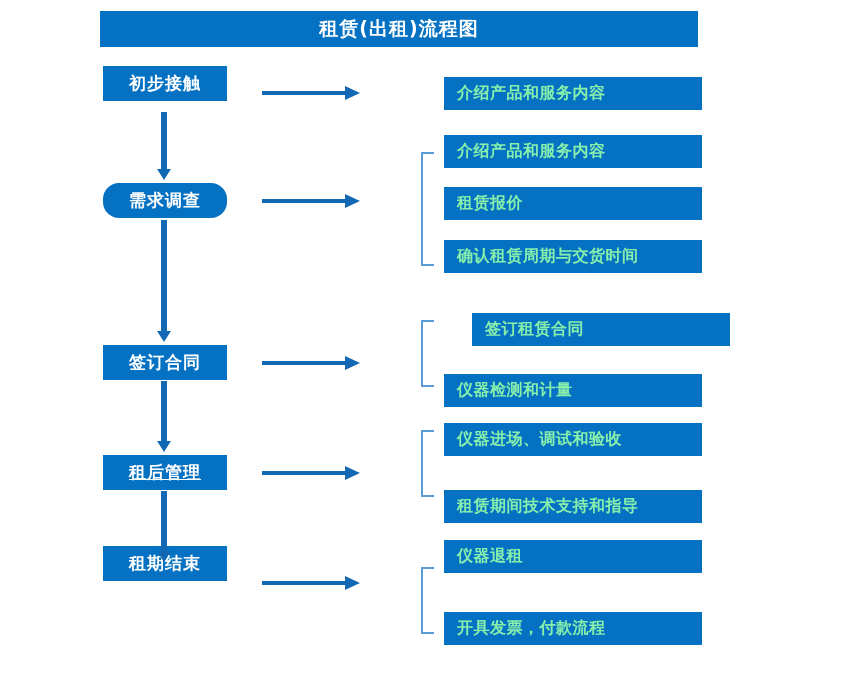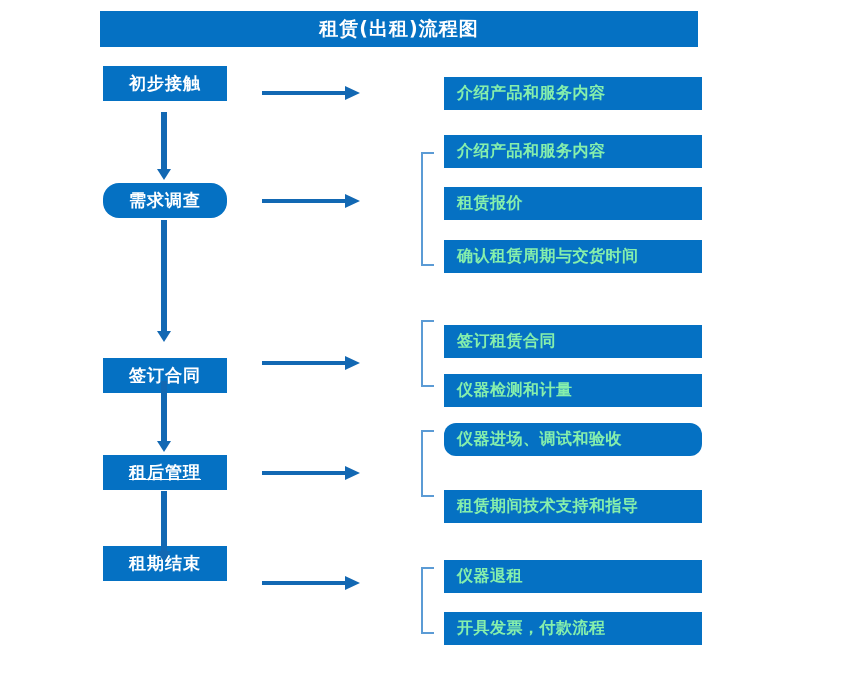--- a/index.html
+++ b/index.html
@@ -134,34 +134,34 @@
 </head>
 <body>
 
 <div id="canvas">
 
   <div class="title-bar">租赁(出租)流程图</div>
 
   <div id="stages-layer">
       <div class="stage-box" style="top: 66px;">初步接触</div>
       <div class="stage-box" style="top: 183px; border-radius: 16px;">需求调查</div>
-      <div class="stage-box" style="top: 358px; font-family: Liberation Mono, monospace;">签订合同</div>
+      <div class="stage-box" style="top: 345px; font-family: Liberation Mono, monospace;">签订合同</div>
       <div class="stage-box" style="top: 455px; text-decoration: underline;">租后管理</div>
       <div class="stage-box" style="top: 546px;">租期结束</div>
     </div>
   <div id="details-layer">
       <div class="detail-box" style="top: 77px;">介绍产品和服务内容</div>
       <div class="detail-box" style="top: 135px;">介绍产品和服务内容</div>
       <div class="detail-box" style="top: 187px;">租赁报价</div>
       <div class="detail-box" style="top: 240px;">确认租赁周期与交货时间</div>
-      <div class="detail-box" style="top: 325px;">签订租赁合同</div>
+      <div class="detail-box" style="top: 313px; margin-left: 28px;">签订租赁合同</div>
       <div class="detail-box" style="top: 374px;">仪器检测和计量</div>
-      <div class="detail-box" style="top: 423px; border-radius: 12px;">仪器进场、调试和验收</div>
+      <div class="detail-box" style="top: 423px;">仪器进场、调试和验收</div>
       <div class="detail-box" style="top: 490px; text-align: right;">租赁期间技术支持和指导</div>
-      <div class="detail-box" style="top: 560px;">仪器退租</div>
+      <div class="detail-box" style="top: 540px;">仪器退租</div>
       <div class="detail-box" style="top: 612px;">开具发票，付款流程</div>
     </div>
   <div id="harrows-layer">
       <div class="h-arrow" style="top: 86px;">
         <div class="shaft"></div>
         <div class="head"></div>
       </div>
       <div class="h-arrow" style="top: 194px;">
         <div class="shaft"></div>
         <div class="head"></div>

